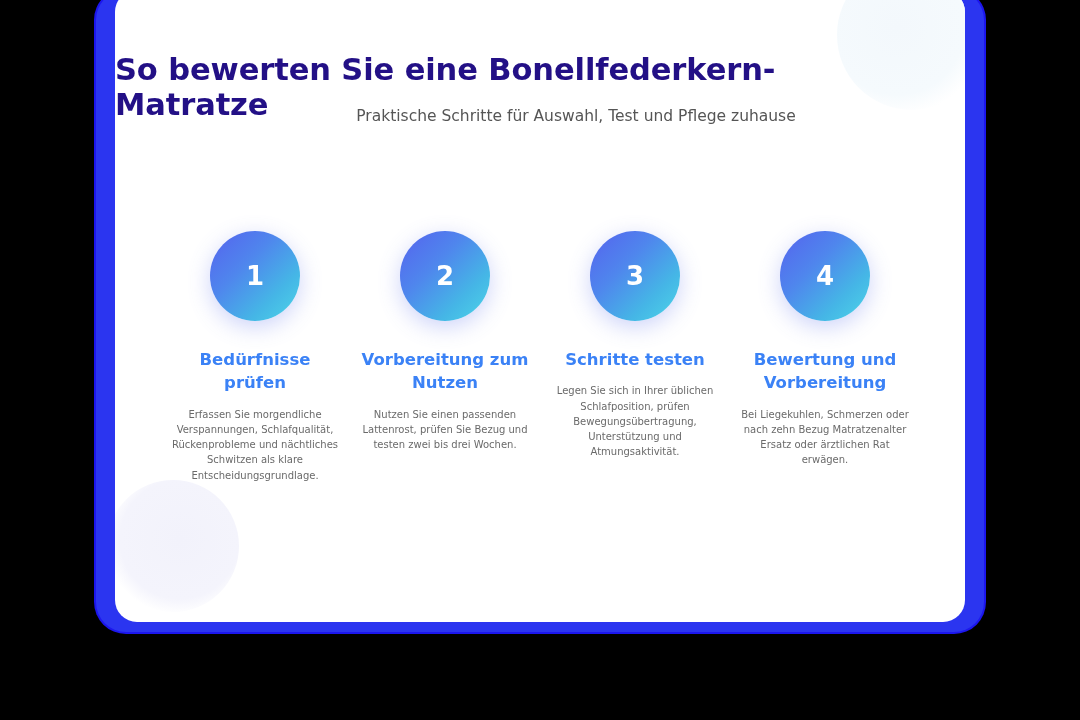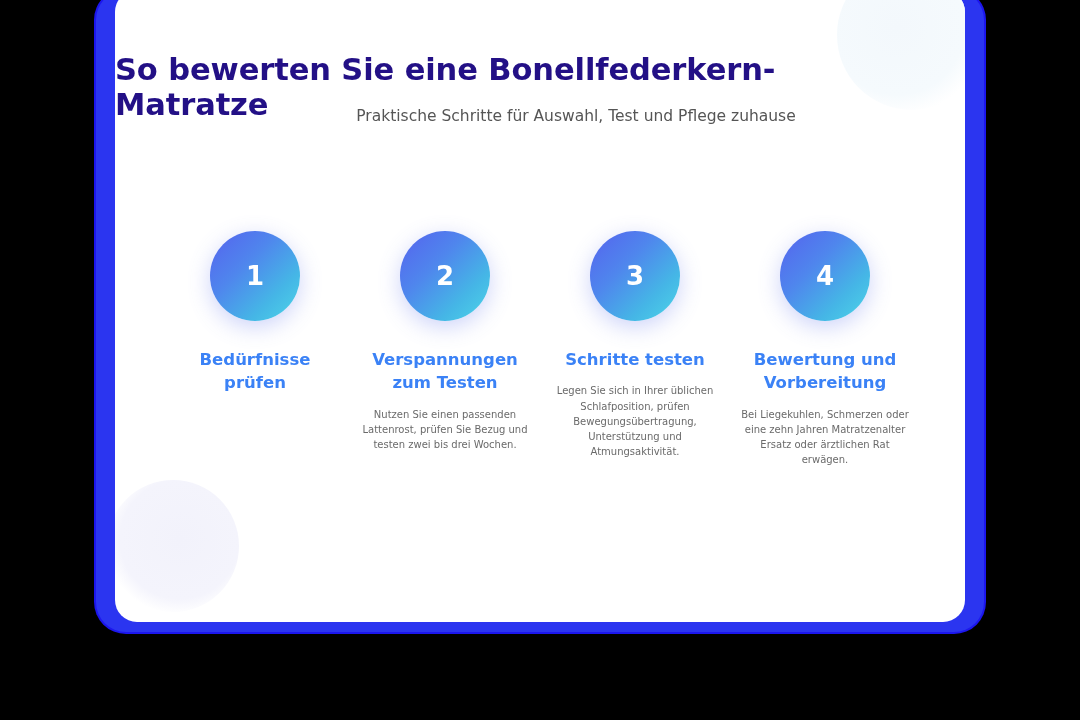--- a/index.html
+++ b/index.html
@@ -160,36 +160,37 @@
     <div id="content">
 
       <div id="page-title">So bewerten Sie eine Bonellfederkern-Matratze</div>
       <div id="page-subtitle">Praktische Schritte für Auswahl, Test und Pflege zuhause</div>
 
       <div id="steps">
 
         <div class="step">
           <div class="step-circle">1</div>
           <div class="step-title">Bedürfnisse prüfen</div>
+          <div class="step-body">Erfassen Sie morgendliche Verspannungen, Schlafqualität, Rückenprobleme und nächtliches Schwitzen als klare Entscheidungsgrundlage.</div>
         </div>
 
         <div class="step">
           <div class="step-circle">2</div>
-          <div class="step-title">Verspannungen zum Testen</div>
+          <div class="step-title">Vorbereitung zum Nutzen</div>
           <div class="step-body">Nutzen Sie einen passenden Lattenrost, prüfen Sie Bezug und testen zwei bis drei Wochen.</div>
         </div>
 
         <div class="step">
           <div class="step-circle">3</div>
           <div class="step-title">Schritte testen</div>
           <div class="step-body">Legen Sie sich in Ihrer üblichen Schlafposition, prüfen Bewegungsübertragung, Unterstützung und Atmungsaktivität.</div>
         </div>
 
         <div class="step">
           <div class="step-circle">4</div>
           <div class="step-title">Bewertung und Vorbereitung</div>
-          <div class="step-body">Bei Liegekuhlen, Schmerzen oder eine zehn Jahren Matratzenalter Ersatz oder ärztlichen Rat erwägen.</div>
+          <div class="step-body">Bei Liegekuhlen, Schmerzen oder nach zehn Bezug Matratzenalter Ersatz oder ärztlichen Rat erwägen.</div>
         </div>
 
       </div>
     </div>
   </div>
 </div>
 
 </body></html>

